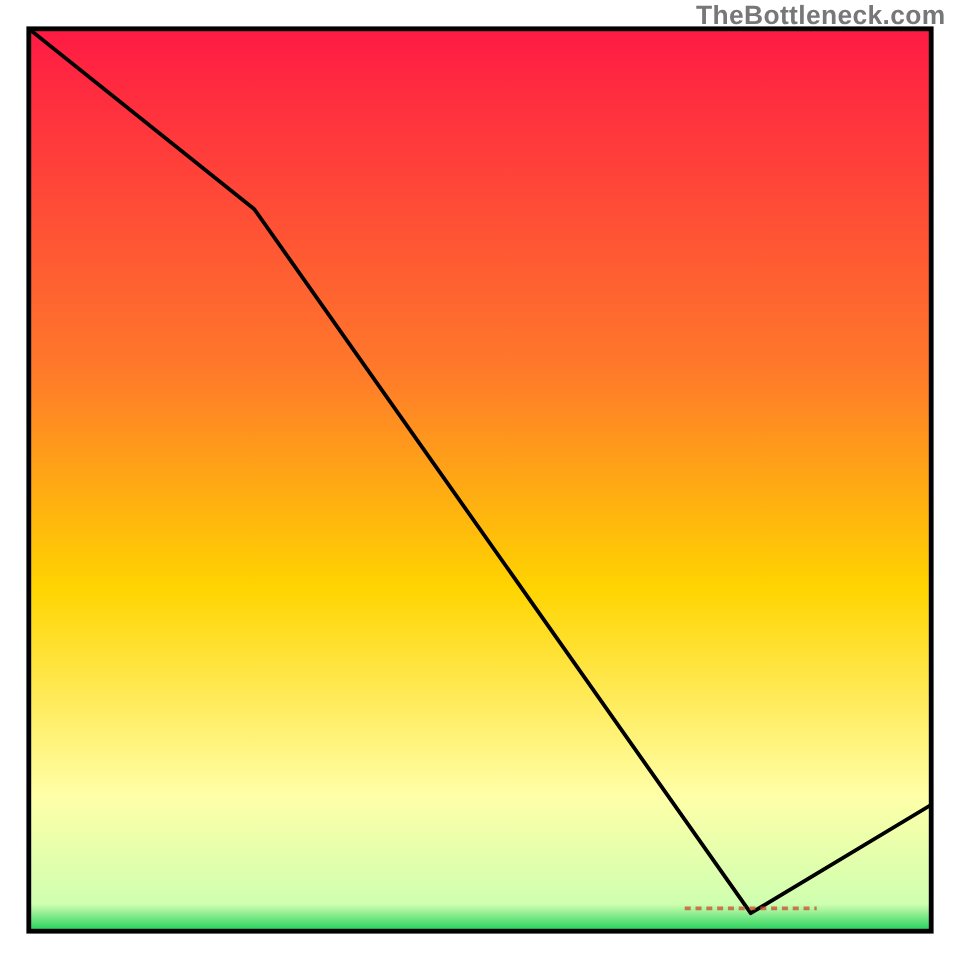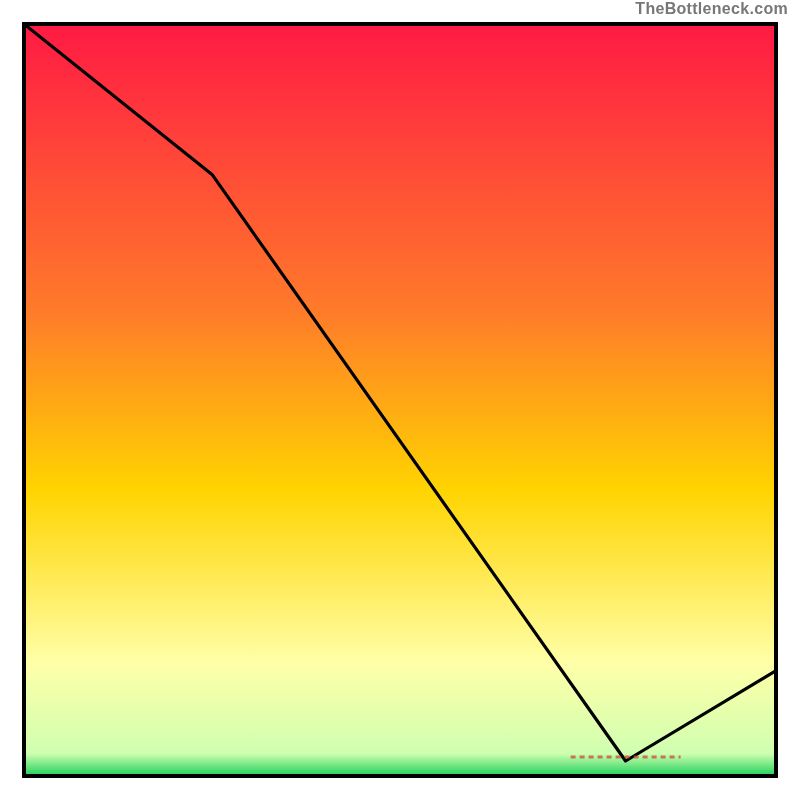--- a/index.html
+++ b/index.html
@@ -13,21 +13,21 @@
   }
   .stage {
     position: relative;
     width: 800px;
     height: 800px;
   }
   .attribution {
     position: absolute;
     top: 0;
     right: 12px;
-    font-size: 16px;
+    font-size: 22px;
     font-weight: 600;
     color: #777;
     letter-spacing: 0.3px;
     user-select: none;
   }
   svg.chart {
     position: absolute;
     left: 0;
     top: 0;
   }

